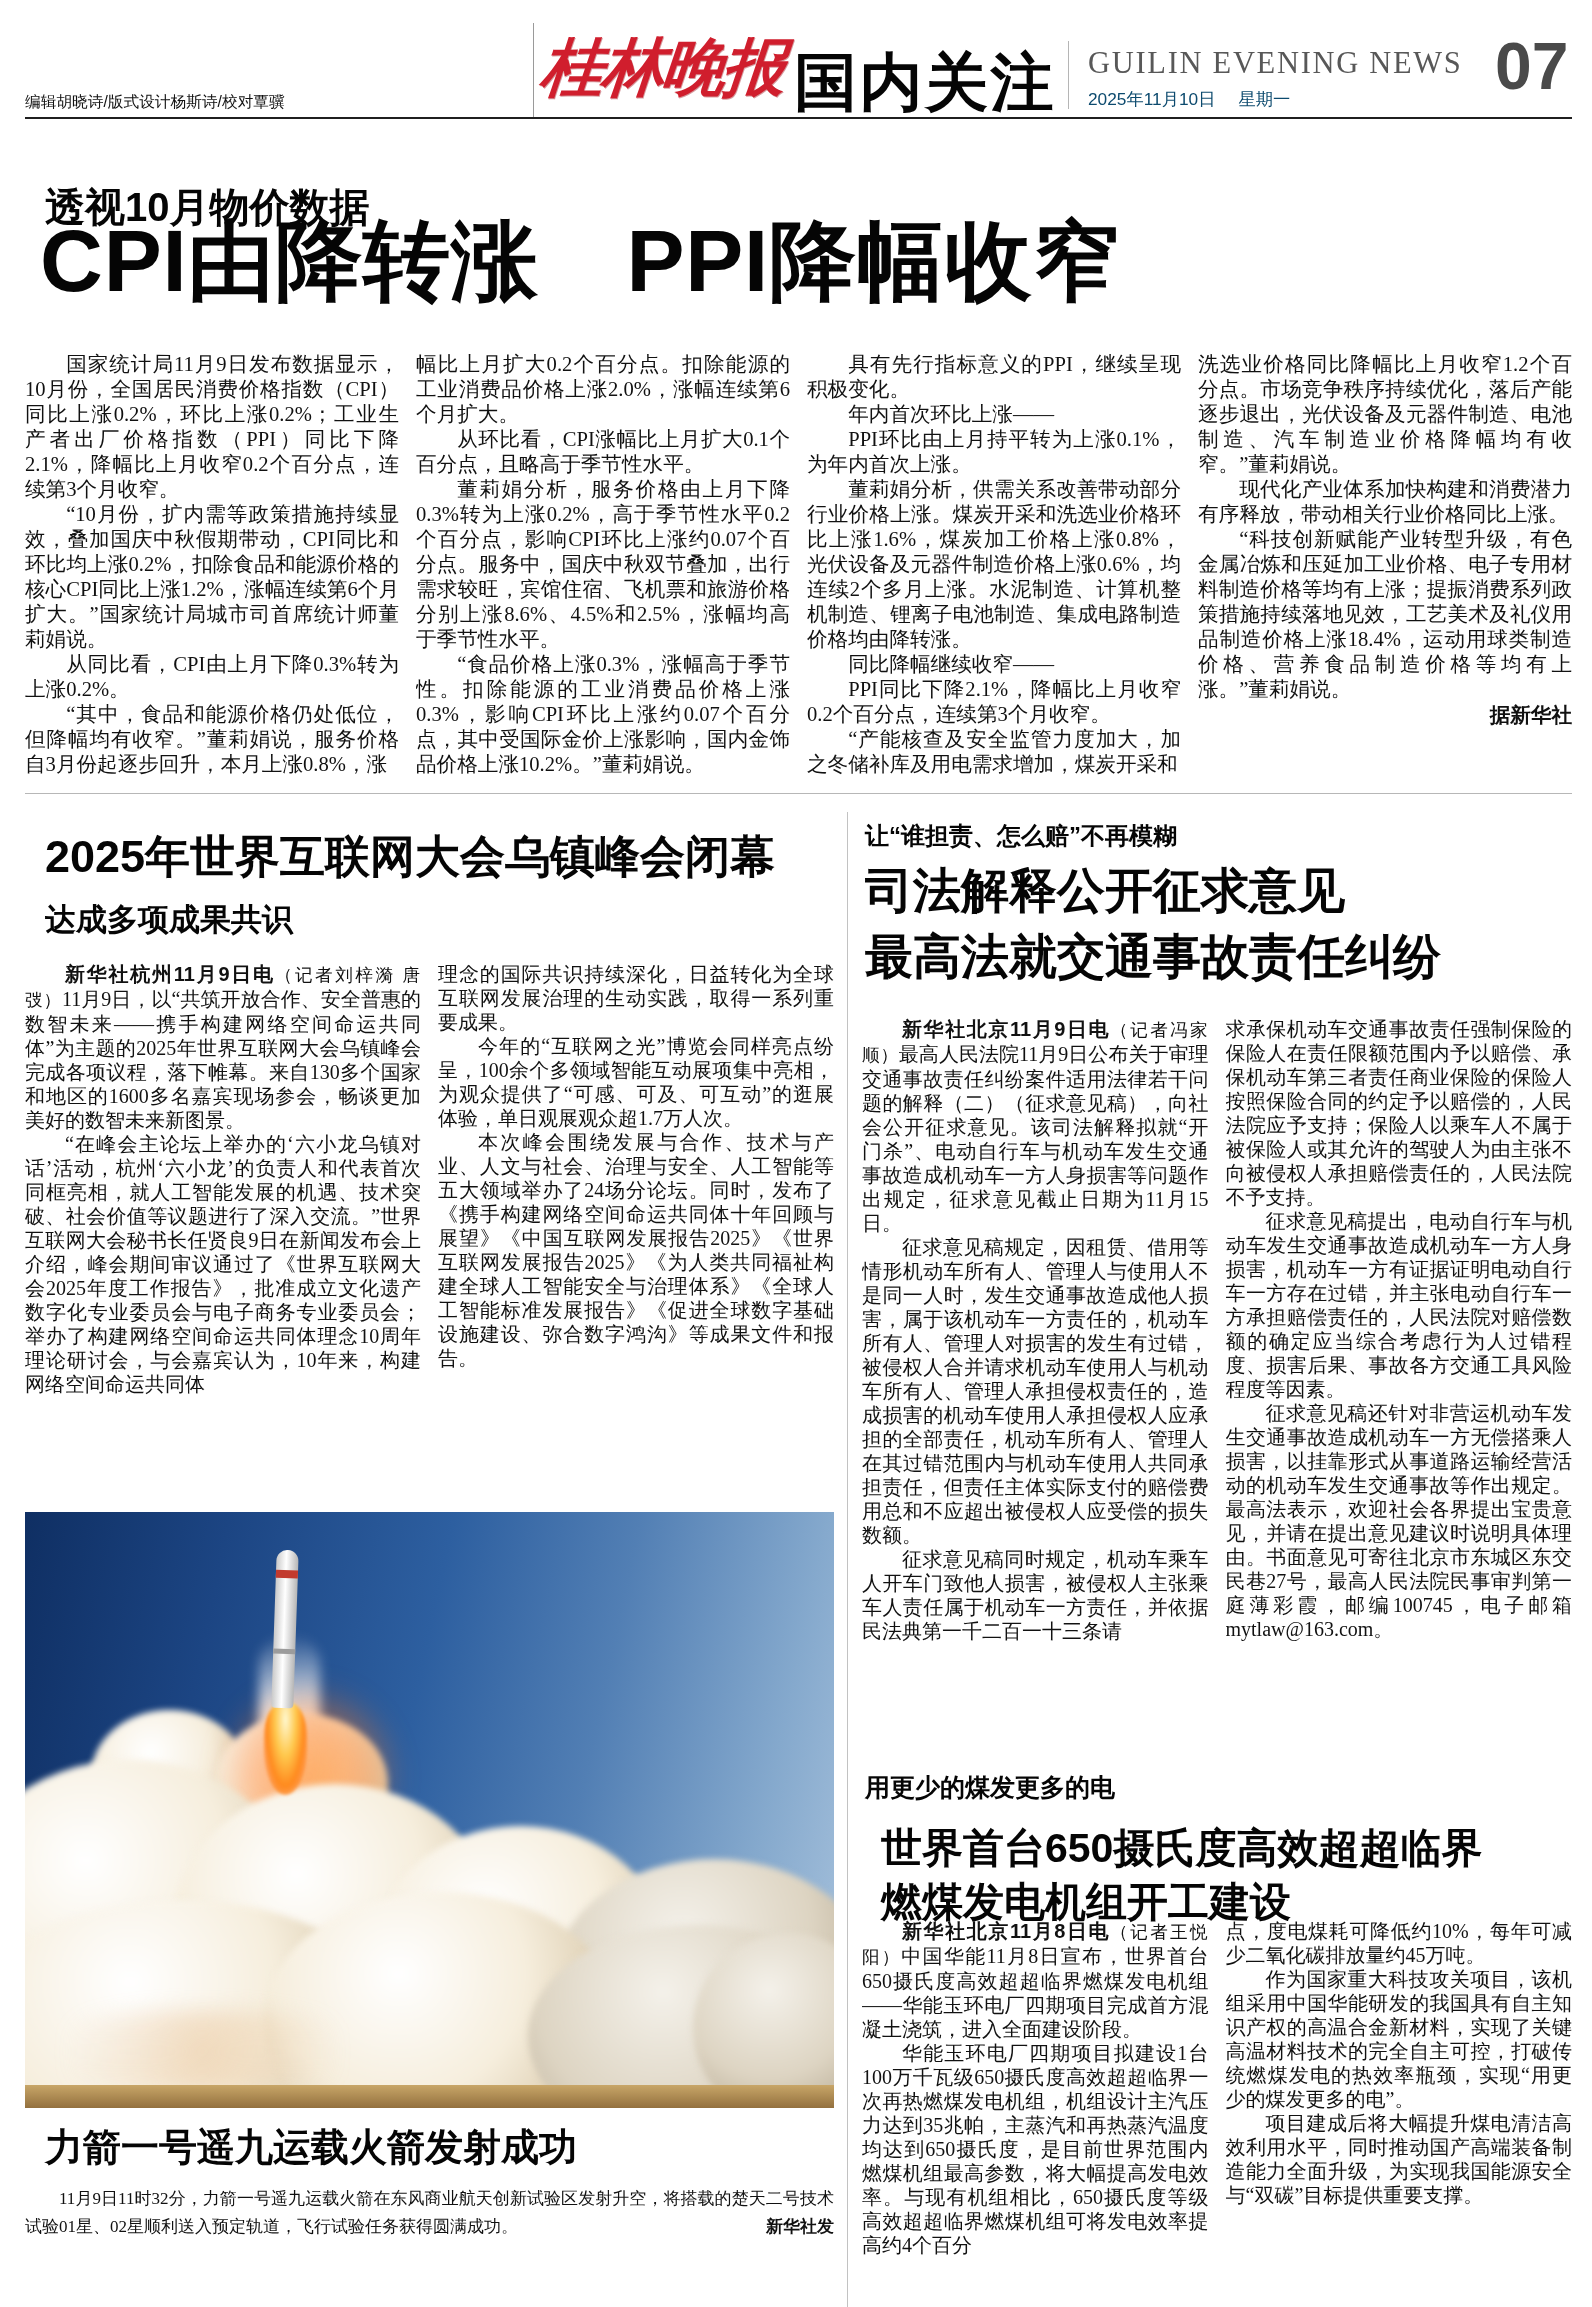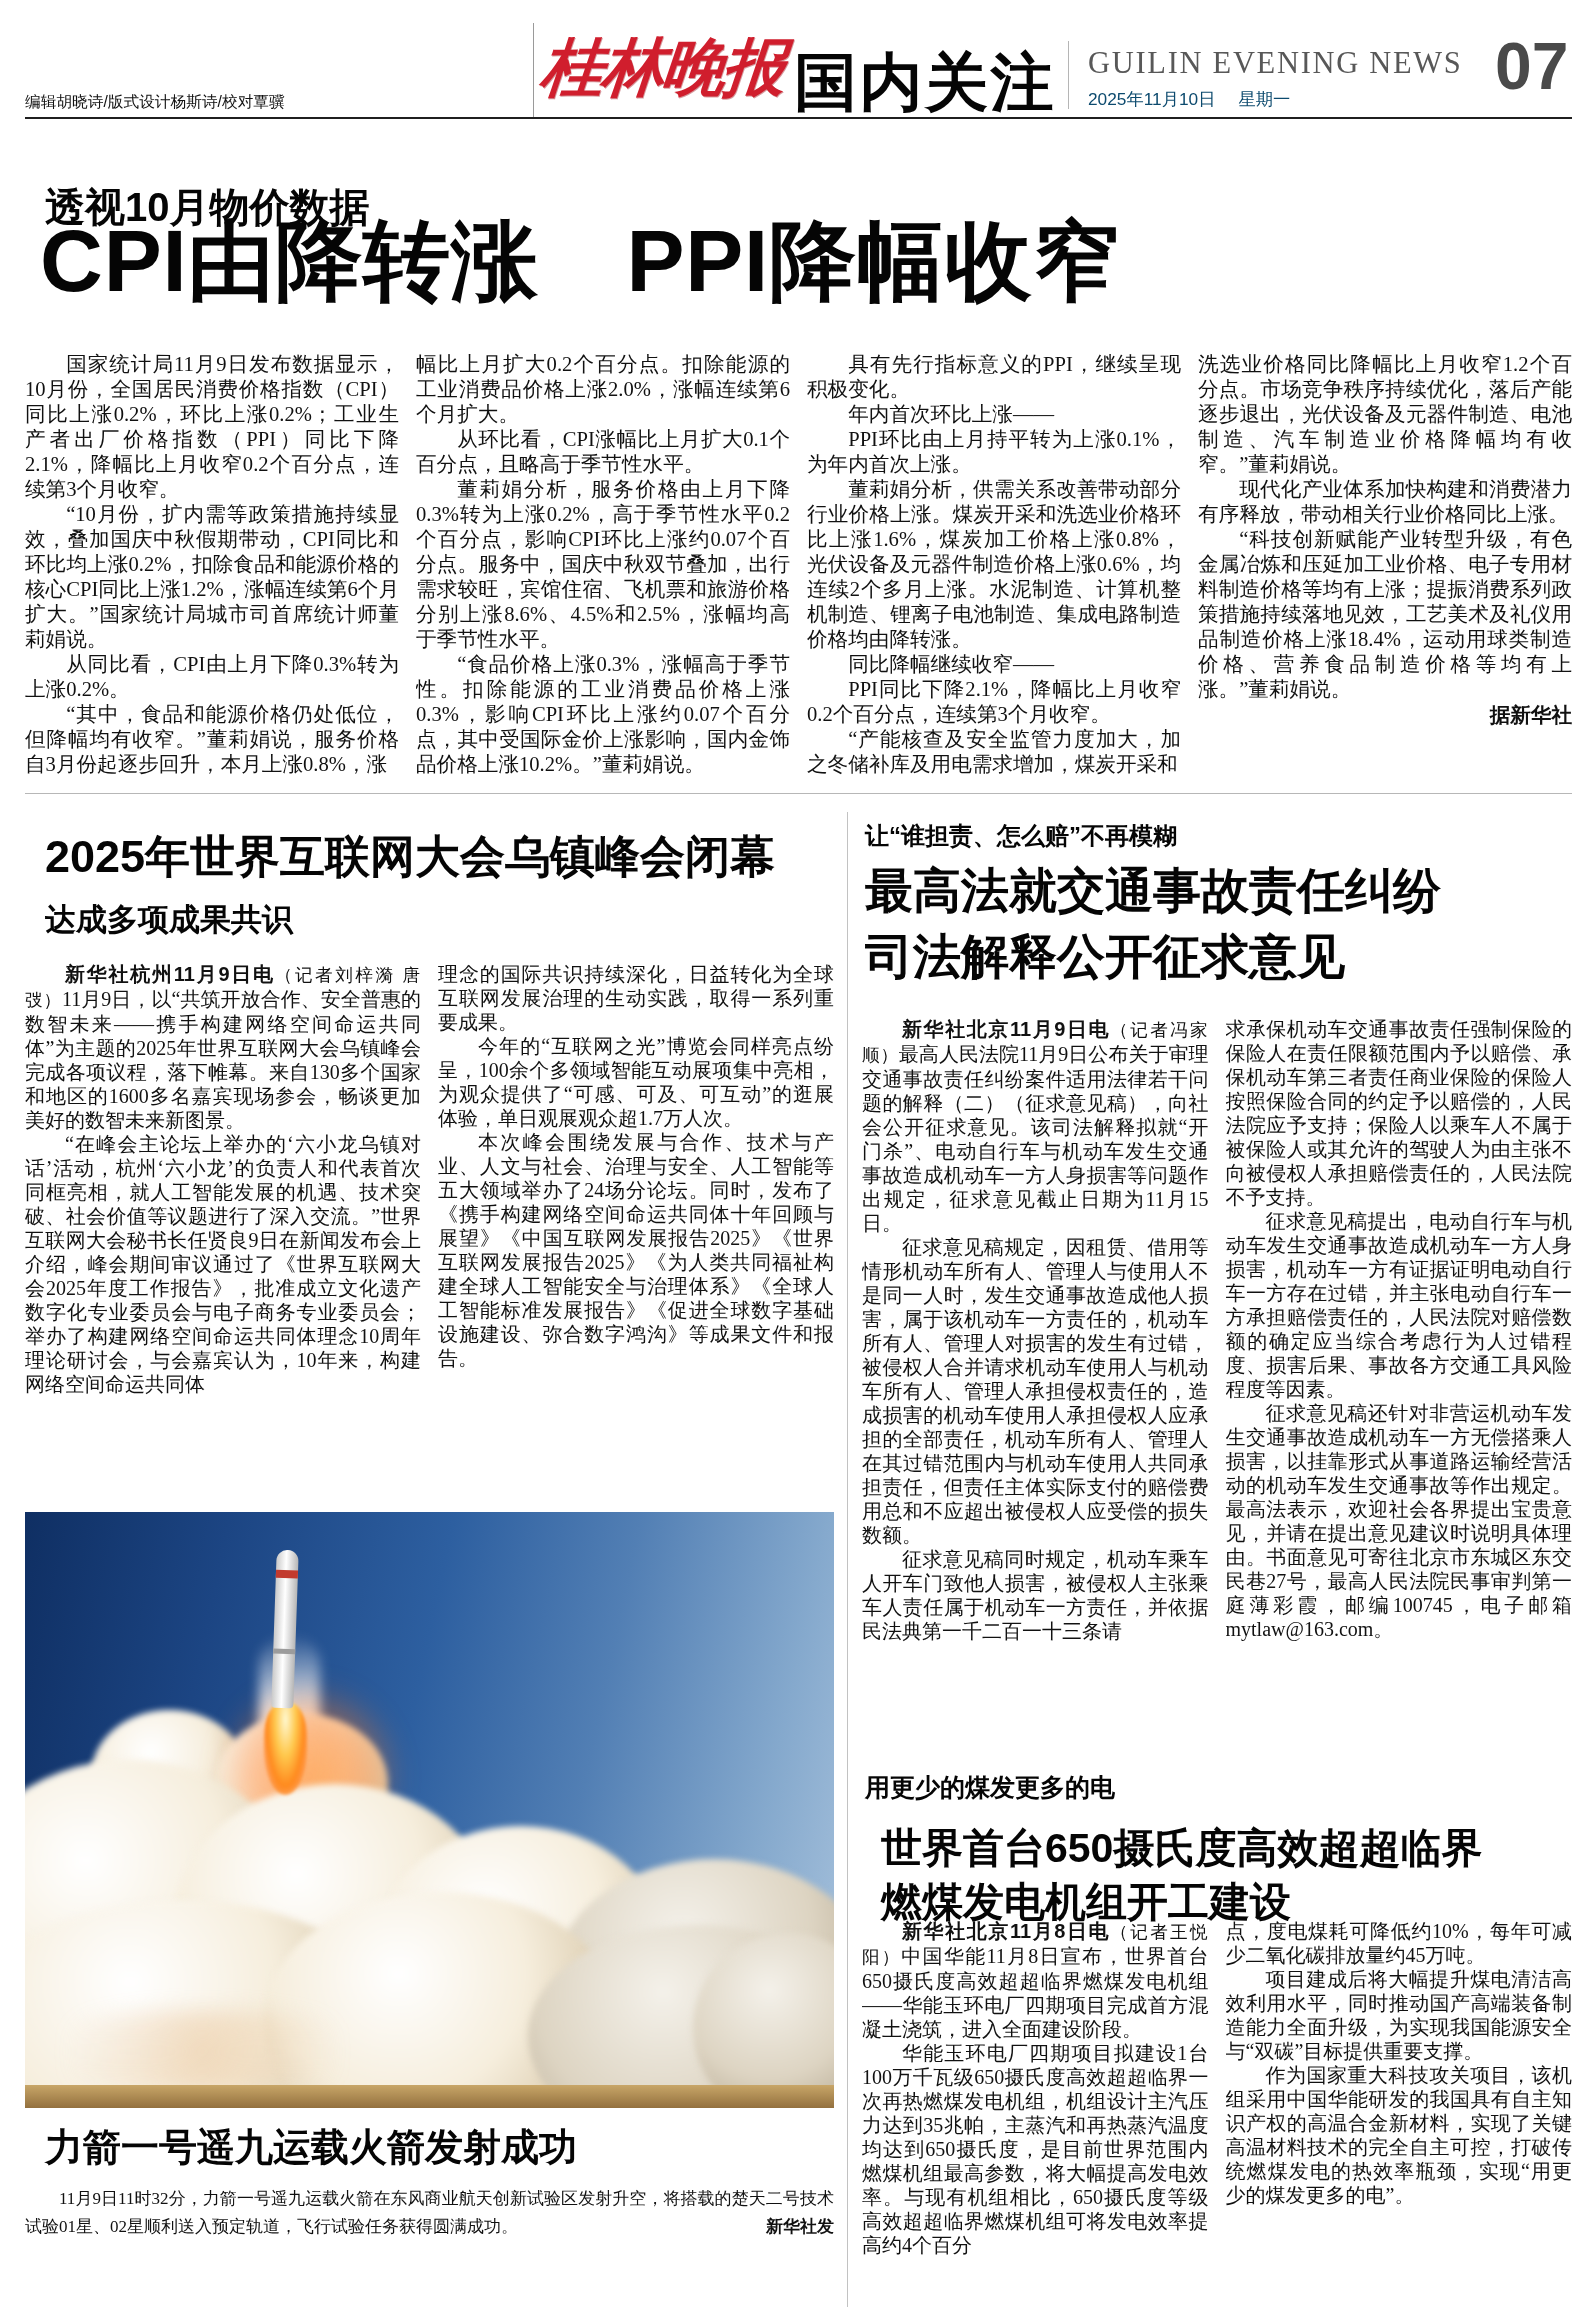--- a/index.html
+++ b/index.html
@@ -150,22 +150,22 @@
         <p class="cont">理念的国际共识持续深化，日益转化为全球互联网发展治理的生动实践，取得一系列重要成果。</p>
         <p>今年的“互联网之光”博览会同样亮点纷呈，100余个多领域智能互动展项集中亮相，为观众提供了“可感、可及、可互动”的逛展体验，单日观展观众超1.7万人次。</p>
         <p>本次峰会围绕发展与合作、技术与产业、人文与社会、治理与安全、人工智能等五大领域举办了24场分论坛。同时，发布了《携手构建网络空间命运共同体十年回顾与展望》《中国互联网发展报告2025》《世界互联网发展报告2025》《为人类共同福祉构建全球人工智能安全与治理体系》《全球人工智能标准发展报告》《促进全球数字基础设施建设、弥合数字鸿沟》等成果文件和报告。</p>
       </div>
     </div>
 </section>
 
 <section>
   <div class="abs kicker court-kicker">让“谁担责、怎么赔”不再模糊</div>
   <h2 class="abs headline court-headline" style="margin:0">
+    <span style="display:block">司法解释公开征求意见</span>
     <span style="display:block">最高法就交通事故责任纠纷</span>
-    <span style="display:block">司法解释公开征求意见</span>
   </h2>
   <div class="abs cols court-body">
       <div class="col">
         <p><b class="dl">新华社北京11月9日电</b><span class="rp">（记者冯家顺）</span>最高人民法院11月9日公布关于审理交通事故责任纠纷案件适用法律若干问题的解释（二）（征求意见稿），向社会公开征求意见。该司法解释拟就“开门杀”、电动自行车与机动车发生交通事故造成机动车一方人身损害等问题作出规定，征求意见截止日期为11月15日。</p>
         <p>征求意见稿规定，因租赁、借用等情形机动车所有人、管理人与使用人不是同一人时，发生交通事故造成他人损害，属于该机动车一方责任的，机动车所有人、管理人对损害的发生有过错，被侵权人合并请求机动车使用人与机动车所有人、管理人承担侵权责任的，造成损害的机动车使用人承担侵权人应承担的全部责任，机动车所有人、管理人在其过错范围内与机动车使用人共同承担责任，但责任主体实际支付的赔偿费用总和不应超出被侵权人应受偿的损失数额。</p>
         <p>征求意见稿同时规定，机动车乘车人开车门致他人损害，被侵权人主张乘车人责任属于机动车一方责任，并依据民法典第一千二百一十三条请</p>
       </div>
       <div class="col">
         <p class="cont">求承保机动车交通事故责任强制保险的保险人在责任限额范围内予以赔偿、承保机动车第三者责任商业保险的保险人按照保险合同的约定予以赔偿的，人民法院应予支持；保险人以乘车人不属于被保险人或其允许的驾驶人为由主张不向被侵权人承担赔偿责任的，人民法院不予支持。</p>
         <p>征求意见稿提出，电动自行车与机动车发生交通事故造成机动车一方人身损害，机动车一方有证据证明电动自行车一方存在过错，并主张电动自行车一方承担赔偿责任的，人民法院对赔偿数额的确定应当综合考虑行为人过错程度、损害后果、事故各方交通工具风险程度等因素。</p>
@@ -209,18 +209,18 @@
     <span style="display:block">世界首台650摄氏度高效超超临界</span>
     <span style="display:block">燃煤发电机组开工建设</span>
   </h2>
   <div class="abs cols coal-body">
       <div class="col">
         <p><b class="dl">新华社北京11月8日电</b><span class="rp">（记者王悦阳）</span>中国华能11月8日宣布，世界首台650摄氏度高效超超临界燃煤发电机组——华能玉环电厂四期项目完成首方混凝土浇筑，进入全面建设阶段。</p>
         <p>华能玉环电厂四期项目拟建设1台100万千瓦级650摄氏度高效超超临界一次再热燃煤发电机组，机组设计主汽压力达到35兆帕，主蒸汽和再热蒸汽温度均达到650摄氏度，是目前世界范围内燃煤机组最高参数，将大幅提高发电效率。与现有机组相比，650摄氏度等级高效超超临界燃煤机组可将发电效率提高约4个百分</p>
       </div>
       <div class="col">
         <p class="cont">点，度电煤耗可降低约10%，每年可减少二氧化碳排放量约45万吨。</p>
+        <p>作为国家重大科技攻关项目，该机组采用中国华能研发的我国具有自主知识产权的高温合金新材料，实现了关键高温材料技术的完全自主可控，打破传统燃煤发电的热效率瓶颈，实现“用更少的煤发更多的电”。</p>
         <p>项目建成后将大幅提升煤电清洁高效利用水平，同时推动国产高端装备制造能力全面升级，为实现我国能源安全与“双碳”目标提供重要支撑。</p>
-        <p>作为国家重大科技攻关项目，该机组采用中国华能研发的我国具有自主知识产权的高温合金新材料，实现了关键高温材料技术的完全自主可控，打破传统燃煤发电的热效率瓶颈，实现“用更少的煤发更多的电”。</p>
       </div>
     </div>
 </section>
 
 
 </body></html>

